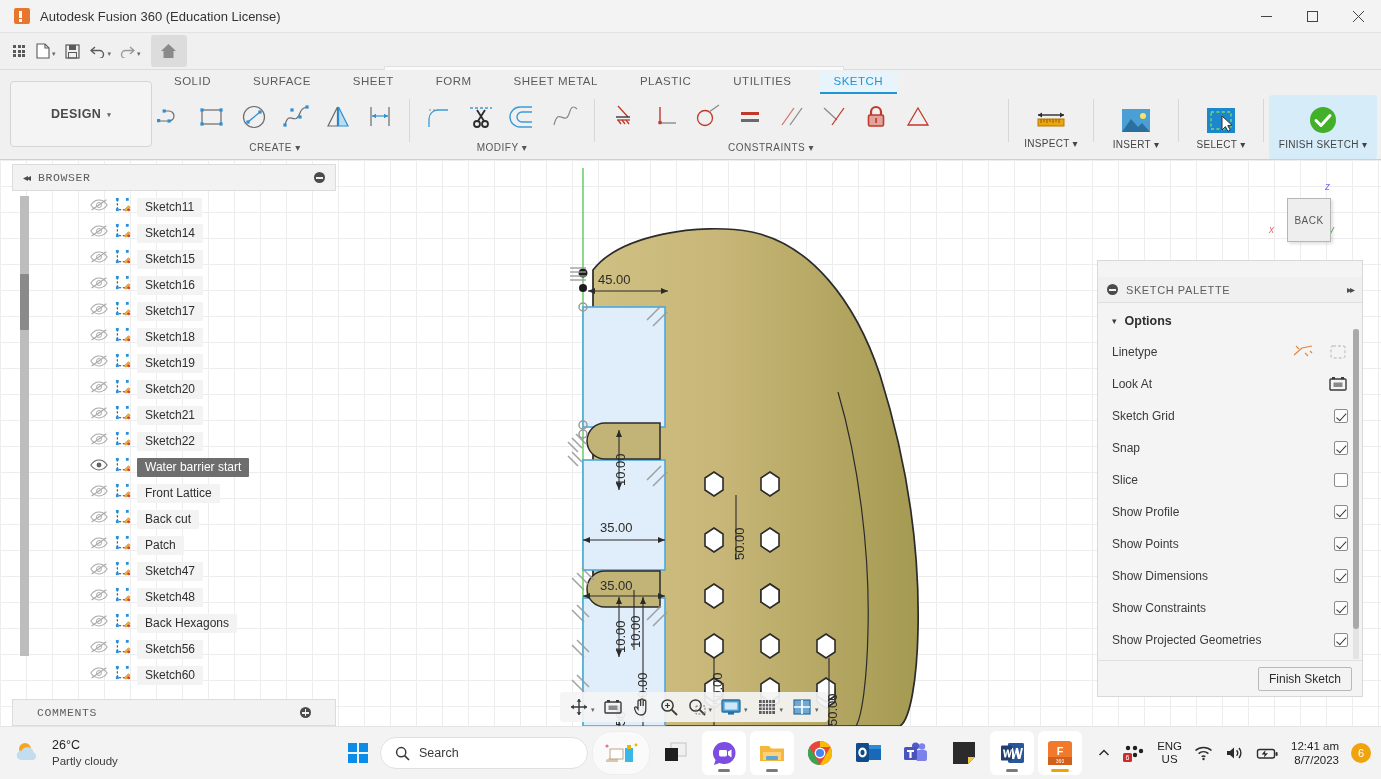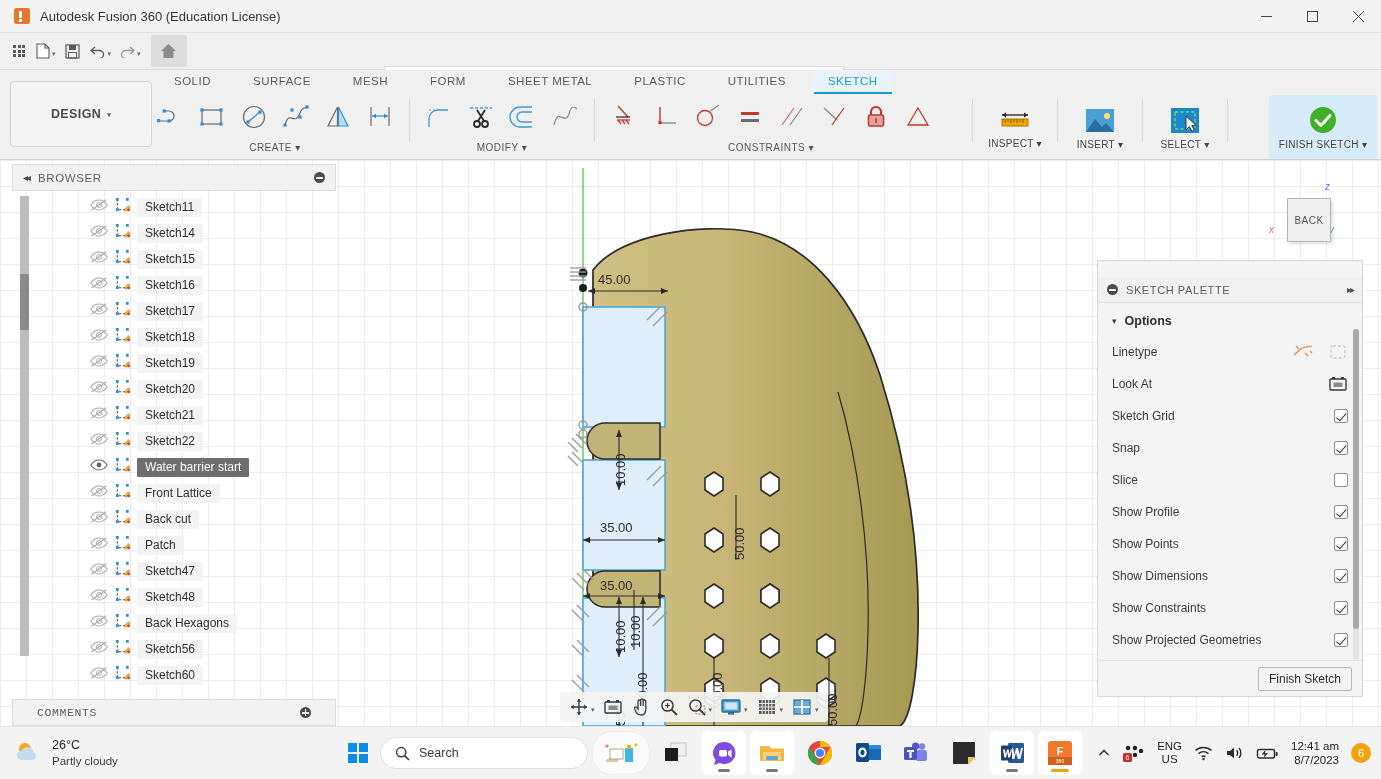--- a/index.html
+++ b/index.html
@@ -124,21 +124,21 @@
   .tool{
     width:40px; height:42px; display:flex; align-items:center; justify-content:center;
     border-radius:3px;
   }
   .vsep{ width:1px; background:#d8d8d8; margin:4px 5px 18px; align-self:stretch; }
   .bigtool{
     display:flex; flex-direction:column; align-items:center; justify-content:center;
     width:74px; height:64px; border-radius:3px; gap:2px;
   }
   .bigtool .blabel{ font-size:10px; color:#444; letter-spacing:.3px; white-space:nowrap; }
-  .bigtool.finish{ background:#d6ecf8; width:108px;margin-left:36px; }
+  .bigtool.finish{ background:#d6ecf8; width:108px; }
 
   
   .canvas{
     position:absolute; left:0; top:160px; width:1381px; height:566px;
     background:#ffffff; overflow:hidden;
   }
   .gridbg{
     position:absolute; inset:0;
     background-image:
       linear-gradient(to right, #ededed 1px, transparent 1px),
@@ -149,21 +149,21 @@
   }
 
   
   .browser{
     position:absolute; left:12px; top:4px; width:324px;
   }
   .browser-head{
     height:27px; background:#f2f2f2; border:1px solid #dcdcdc;
     display:flex; align-items:center; padding:0 10px; gap:9px;
   }
-  .browser-head .bh-title{ font-size:11.5px; color:#5d5d5d; letter-spacing:.6px; }
+  .browser-head .bh-title{ font-size:11.5px; color:#5d5d5d; letter-spacing:.6px;font-family:Liberation Mono, monospace; }
   .collapse-ico{ font-size:10px; color:#4c4c4c; letter-spacing:-2px; }
   .minus-ico{
     margin-left:auto; width:11px; height:11px; border-radius:50%; background:#4b4b4b;
     position:relative;
   }
   .minus-ico:after{ content:""; position:absolute; left:2px; top:5px; width:7px; height:1.5px; background:#f2f2f2;}
   .tree{ margin-top:3px; position:relative; padding-left:78px; }
   .tree-scroll{
     position:absolute; left:8px; top:2px; width:9px; height:460px;
     background:#bdbdbd;
@@ -429,21 +429,21 @@
 
   <div class="ribbon">
     <div class="ws-switch">
       <span>DESIGN</span>
       <span class="caret" style="top:1px">▾</span>
     </div>
 
     <div class="tabs-row">
       <div class="rtab">SOLID</div>
       <div class="rtab">SURFACE</div>
-      <div class="rtab">MESH</div>
+      <div class="rtab">SHEET</div>
       <div class="rtab">FORM</div>
       <div class="rtab">SHEET METAL</div>
       <div class="rtab">PLASTIC</div>
       <div class="rtab">UTILITIES</div>
       <div class="rtab active">SKETCH</div>
     </div>
 
     <div class="panels">
 
       <div class="panel">

